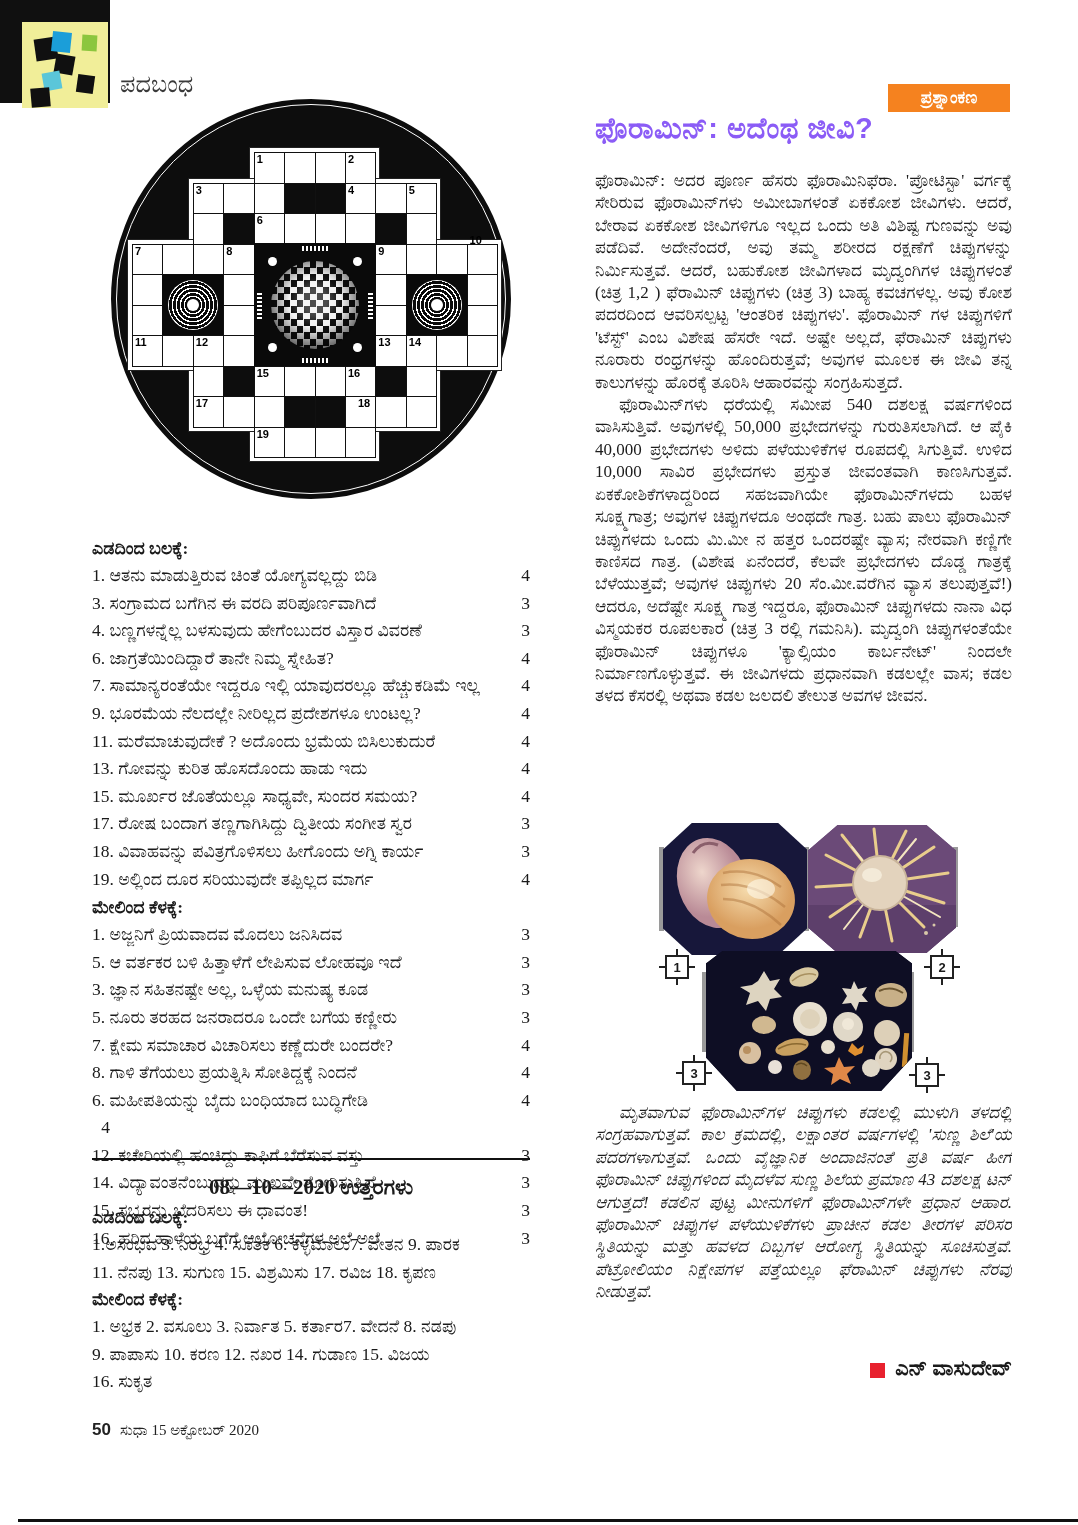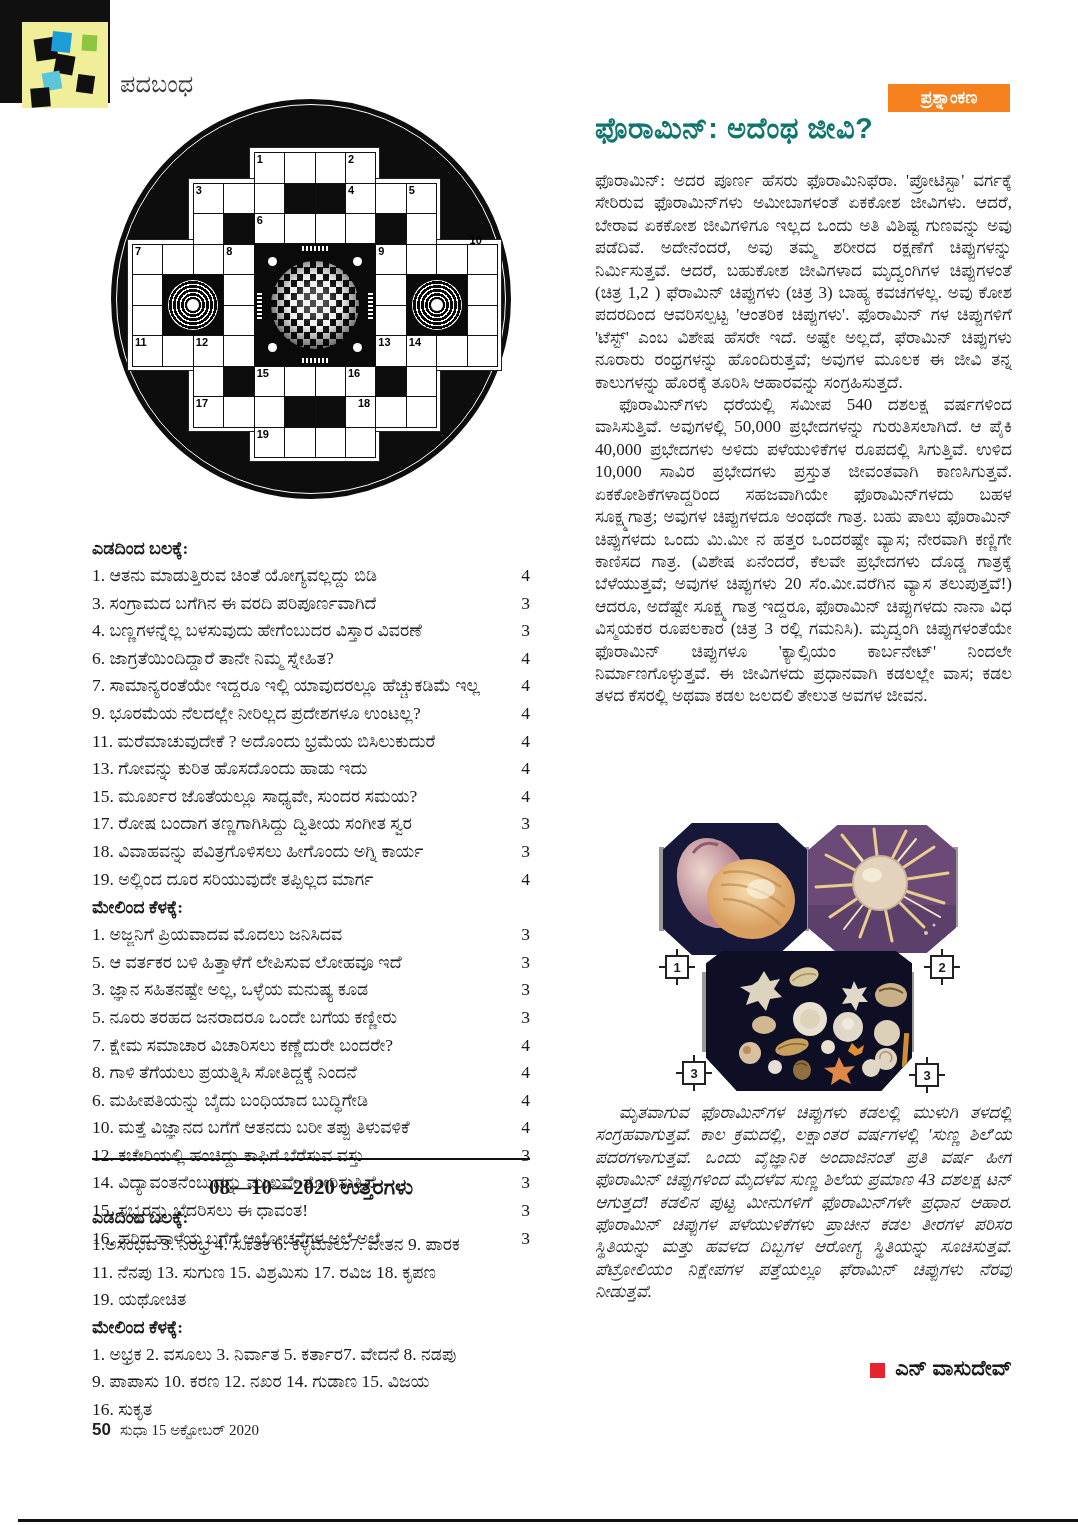--- a/index.html
+++ b/index.html
@@ -50,21 +50,21 @@
   .ans-line{height:27.5px;line-height:27.5px;white-space:nowrap;overflow:hidden;}
   
   .footer{position:absolute;left:92px;top:1420px;font-size:15px;color:#222;}
   .footer .pageno{font-weight:bold;font-size:17px;margin-right:9px;font-family:"Liberation Sans",sans-serif;}
   .bottom-rule{position:absolute;left:18px;right:0;bottom:3px;height:3px;background:#111;}
   
   .badge{position:absolute;left:888px;top:84px;width:122px;height:28px;background:#f5821f;
     color:#fff;font-weight:bold;font-size:17px;display:flex;align-items:center;justify-content:center;
     font-family:"Liberation Sans",sans-serif;}
   .article-title{position:absolute;left:595px;top:112px;width:420px;font-size:29px;font-weight:bold;
-    color:#0f766e;font-family:"Liberation Sans",sans-serif;letter-spacing:0.5px;}
+    color:#8b5cf6;font-family:"Liberation Sans",sans-serif;letter-spacing:0.5px;}
   .article-body{position:absolute;left:595px;width:417px;text-align:justify;
     font-size:17px;line-height:22.4px;color:#1c1c1c;}
   .article-body p{margin:0;}
   .article-body p.indent{text-indent:24px;}
   .body1{top:170px;height:650px;overflow:hidden;}
   .body2{top:1102px;height:252px;overflow:hidden;font-style:italic;}
   .author-line{position:absolute;left:595px;top:1356px;width:417px;text-align:right;
     font-weight:bold;font-size:21px;}
   .author-bullet{display:inline-block;width:15px;height:15px;background:#e8212e;margin-right:10px;
     vertical-align:middle;}
@@ -288,21 +288,20 @@
       </div>
       <div class="clue-row">
         <span class="clue-text">8. ಗಾಳಿ ತೆಗೆಯಲು ಪ್ರಯತ್ನಿಸಿ ಸೋತಿದ್ದಕ್ಕೆ ನಿಂದನೆ</span>
         <span class="clue-len">4</span>
       </div>
       <div class="clue-row">
         <span class="clue-text">6. ಮಹೀಪತಿಯನ್ನು ಬೈದು ಬಂಧಿಯಾದ ಬುದ್ಧಿಗೇಡಿ</span>
         <span class="clue-len">4</span>
       </div>
       <div class="clue-row">
-        <span class="clue-text">10. ಮತ್ತೆ ವಿಜ್ಞಾನದ ಬಗೆಗೆ ಆತನದು ಬರೀ ತಪ್ಪು ತಿಳುವಳಿಕೆ</span>
         <span class="clue-len">4</span>
       </div>
       <div class="clue-row">
         <span class="clue-text">12. ಕಚೇರಿಯಲ್ಲಿ ಹಂಚಿದ್ದು ಕಾಫಿಗೆ ಬೆರೆಸುವ ವಸ್ತು</span>
         <span class="clue-len">3</span>
       </div>
       <div class="clue-row">
         <span class="clue-text">14. ವಿದ್ಯಾವಂತನೆಂಬುದನ್ನು ಮುಖವೇ ತೋರಿಸುತ್ತಿದೆ</span>
         <span class="clue-len">3</span>
       </div>
@@ -318,21 +317,20 @@
 </div>
 
 <div class="ans-divider"></div>
 
 <div class="answers">
   <div class="ans-title">08—10—2020 ಉತ್ತರಗಳು</div>
   <div class="ans-head">ಎಡದಿಂದ ಬಲಕ್ಕೆ:</div>
   <div id="ans-across">
       <div class="ans-line">1.ಅಸಂಭವ 3. ನಿರಭ್ರ 4. ಸೂತಕ 6. ಕಳ್ಳಮಾಲು7. ವೇತನ 9. ಪಾರಕ</div>
       <div class="ans-line">11. ನೆನಪು 13. ಸುಗುಣ 15. ವಿಶ್ರಮಿಸು 17. ರವಿಜ 18. ಕೃಪಣ</div>
-      <div class="ans-line">19. ಯಥೋಚಿತ</div>
     </div>
   <div class="ans-head">ಮೇಲಿಂದ ಕೆಳಕ್ಕೆ:</div>
   <div id="ans-down">
       <div class="ans-line">1. ಅಭ್ರಕ 2. ವಸೂಲು 3. ನಿರ್ವಾತ 5. ಕರ್ತಾರ7. ವೇದನೆ 8. ನಡಪು</div>
       <div class="ans-line">9. ಪಾಪಾಸು 10. ಕರಣ 12. ನಖರ 14. ಗುಡಾಣ 15. ವಿಜಯ</div>
       <div class="ans-line">16. ಸುಕೃತ</div>
     </div>
 </div>
 
 <div class="footer">

